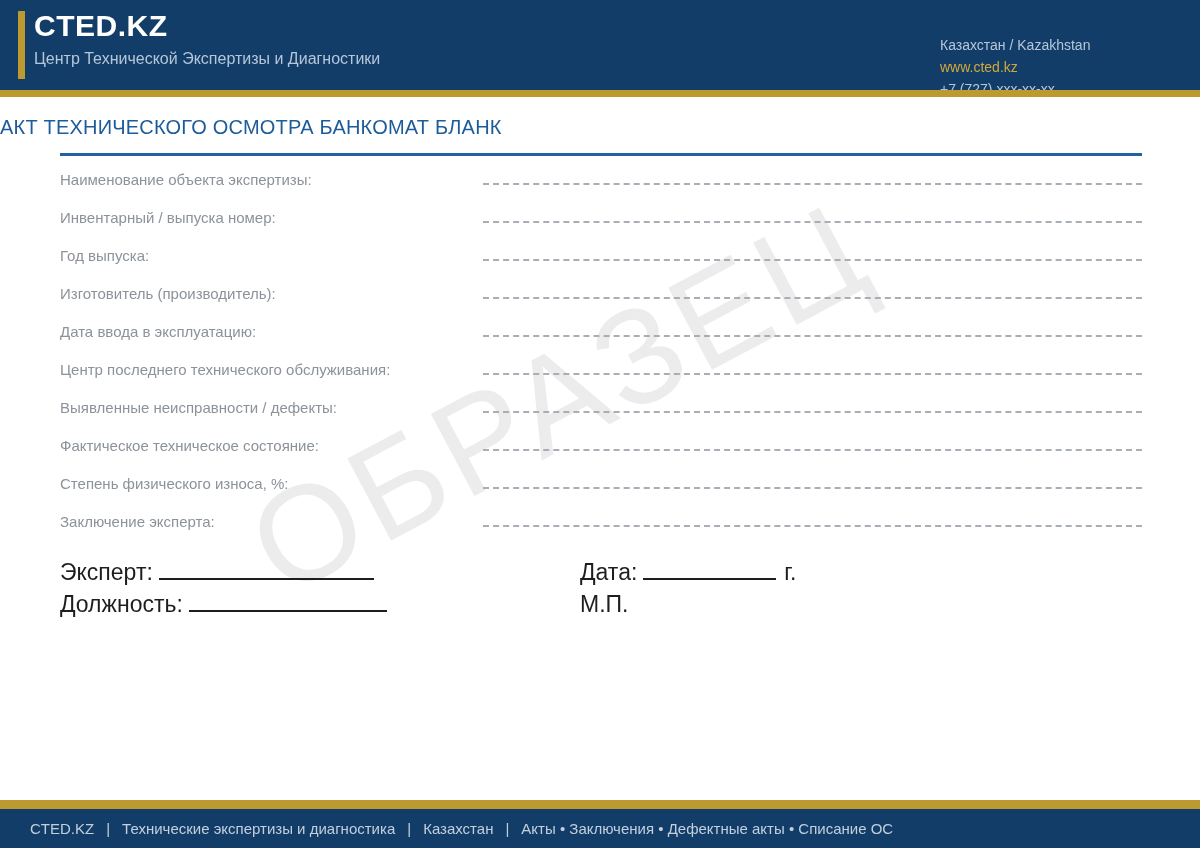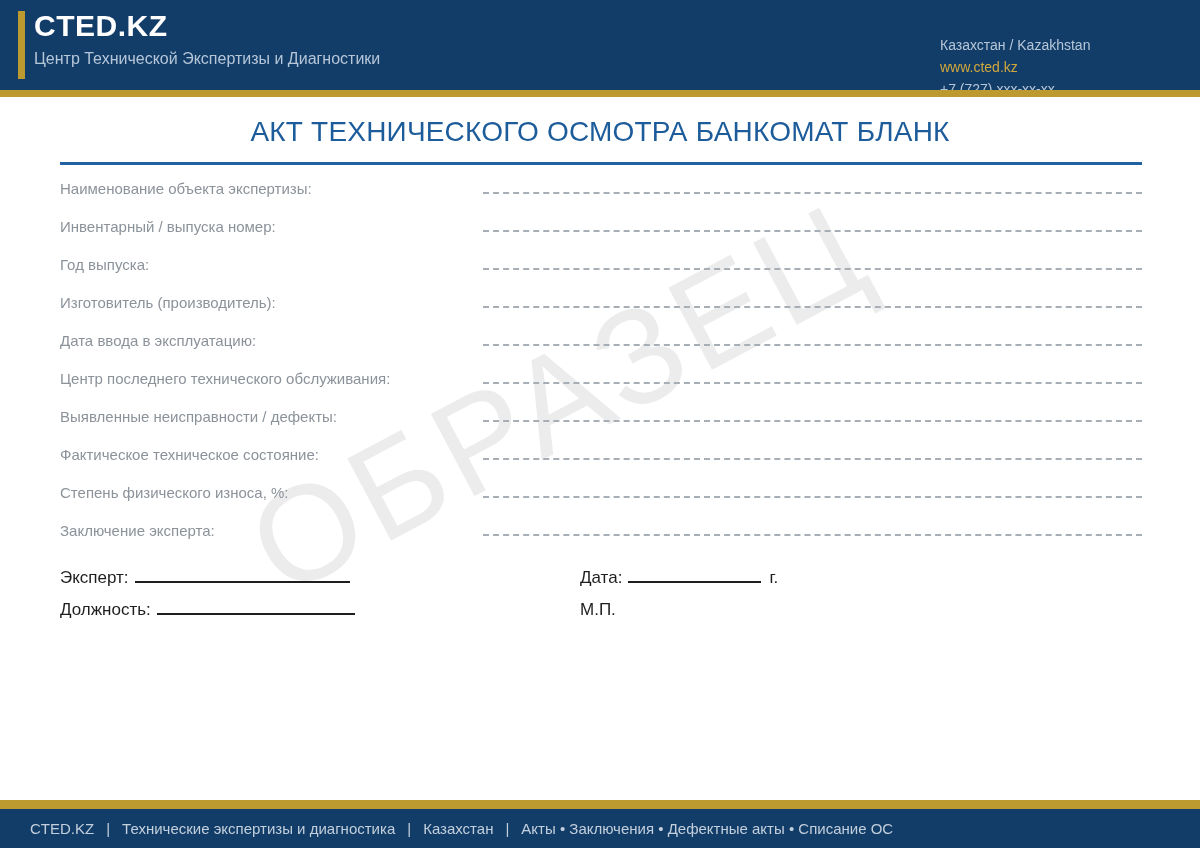--- a/index.html
+++ b/index.html
@@ -59,22 +59,21 @@
     color:#ececec;
     white-space:nowrap;
     z-index:0;
     user-select:none;
   }
 
   
   .doc { position:relative; z-index:1; }
   .doc-title {
     margin-top:19px;
-    text-align:center;
-    font-size:28px;
+    font-size:20px;
     color:#1d5c9a;
     letter-spacing:0.2px;
   }
   .title-rule {
     margin:14px 58px 0 60px;
     height:3px;
     background:#2062a2;
   }
 
   .form { margin:8px 58px 0 60px; position:relative; }
@@ -89,21 +88,21 @@
     position:absolute;
     left:423px; right:0; top:19px;
     border-top:2px dashed #a7aeb5;
   }
 
   
   .signature {
     position:relative;
     margin:13px 58px 0 60px;
     height:70px;
-    font-size:17px;
+    font-size:23px;
     color:#1e1e1e;
   }
   .sig-row { position:absolute; left:0; right:0; white-space:nowrap; }
   .sig-row.row1 { top:2px; }
   .sig-row.row2 { top:34px; }
   .sig-cell-right { position:absolute; left:520px; top:0; }
   .sig-line {
     display:inline-block;
     border-bottom:2px solid #1e1e1e;
     height:14px;

